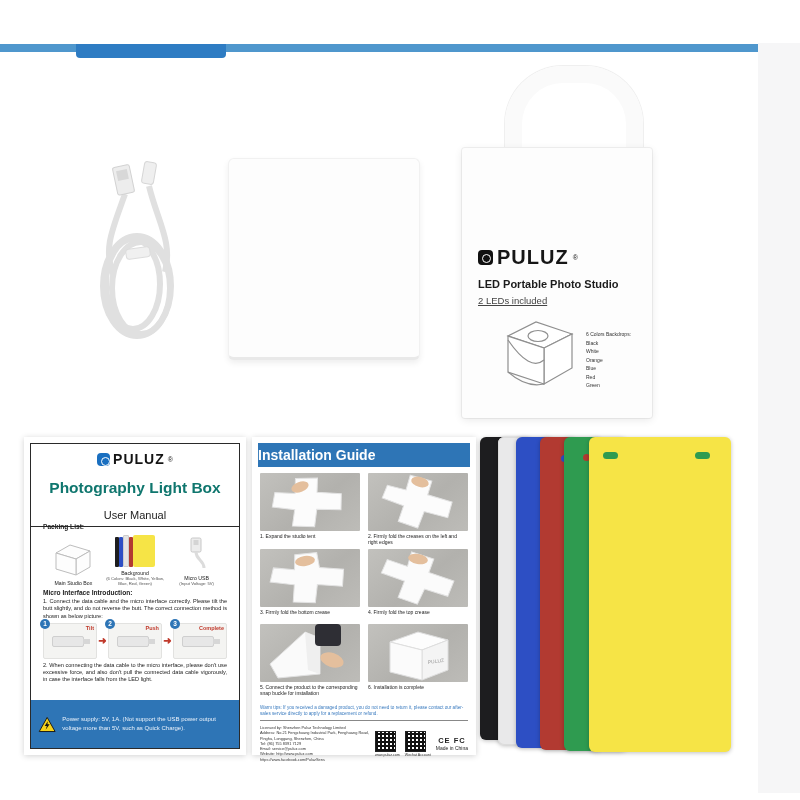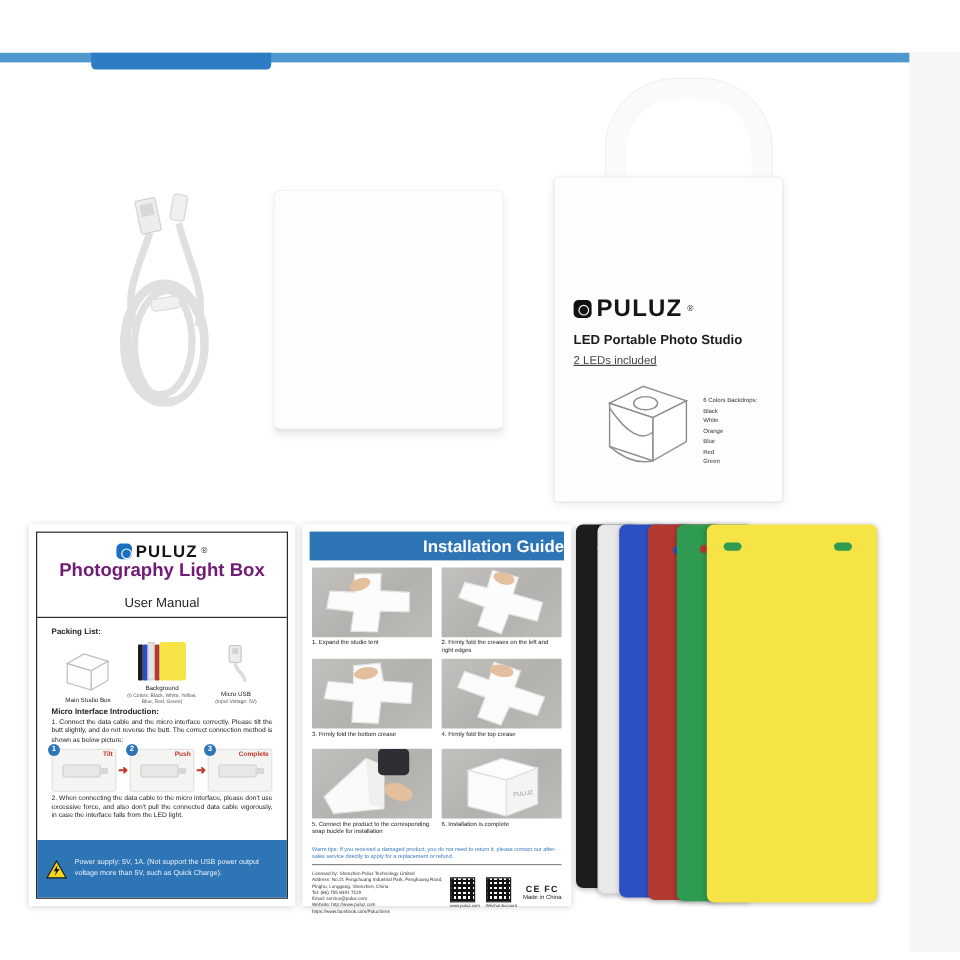--- a/index.html
+++ b/index.html
@@ -42,21 +42,21 @@
 
   
   .page{background:#ffffff;box-shadow:0 1px 6px rgba(0,0,0,.18);}
 
   
   #manual{left:24px;top:437px;width:222px;height:318px;}
   #manual-border{position:absolute;left:6px;top:6px;right:6px;bottom:6px;border:1.5px solid #2a2a2a;}
   .man-head{position:absolute;left:0;top:0;width:100%;text-align:center;}
   .man-logo-row{display:flex;justify-content:center;align-items:center;gap:3px;margin-top:7px;}
   .man-brand{font-weight:bold;font-size:14px;letter-spacing:1px;color:#141414;}
-  #man-title{font-size:15.5px;font-weight:bold;color:#701a75;margin-top:0;}
+  #man-title{font-size:15.5px;font-weight:bold;color:#0f766e;margin-top:12px;}
   #man-sub{font-size:11px;color:#222;margin-top:12px;padding-bottom:5px;border-bottom:1.5px solid #2a2a2a;
     width:100%;}
   .man-body{position:absolute;left:12px;right:12px;top:76px;font-size:5.6px;color:#222;}
   .man-h{font-weight:bold;font-size:6.6px;margin:3px 0 2px 0;}
   .pack-row{display:flex;justify-content:space-between;align-items:flex-end;margin:3px 0 2px 0;}
   .pack-item{width:33%;text-align:center;}
   .pack-cap{font-size:5.2px;margin-top:2px;}
   .pack-sub{font-size:4.2px;color:#555;}
   .mini-stack{display:inline-flex;align-items:flex-end;height:34px;}
   .mini-stack span{display:inline-block;height:30px;width:4px;border-radius:1px;}
@@ -71,21 +71,21 @@
     border:1px solid #cfcfcf;border-radius:2px;}
   .step-plug::after{content:"";position:absolute;right:-7px;top:2px;width:7px;height:5px;background:#d7d7d7;}
   .arrow{color:#c0392b;font-size:10px;font-weight:bold;}
   #warnbox{position:absolute;left:0;right:0;bottom:0;height:48px;display:flex;align-items:center;
     gap:6px;padding:0 7px;box-sizing:border-box;}
   #warn-text{color:#eaf2fb;font-size:6px;line-height:1.45;}
 
   
   #guide{left:252px;top:437px;width:224px;height:318px;}
   #guide-header{position:absolute;left:6px;right:6px;top:6px;height:24px;color:#fff;
-    font-weight:bold;font-size:14px;text-align:right;line-height:24px;}
+    font-weight:bold;font-size:14px;text-align:left;line-height:24px;}
   .guide-grid{position:absolute;left:8px;right:8px;top:36px;display:grid;
     grid-template-columns:1fr 1fr;column-gap:8px;row-gap:2px;}
   .thumb{height:58px;background:linear-gradient(140deg,#c2c1bd,#b2b1ad 55%,#bdbcb8);
     border-radius:1px;position:relative;overflow:hidden;}
   .thumb svg{position:absolute;left:0;top:0;}
   .g-cap{font-size:5px;line-height:1.25;color:#222;min-height:12px;margin-bottom:1px;}
   #warm-tips{position:absolute;left:8px;right:8px;top:268px;font-size:4.6px;line-height:1.35;color:#3a7bbf;}
   #guide-footer{position:absolute;left:8px;right:8px;bottom:6px;top:283px;border-top:1px solid #888;
     display:flex;align-items:center;gap:5px;padding-top:17px;}
   .foot-lines{font-size:3.9px;line-height:1.35;color:#333;flex:1 1 auto;}

